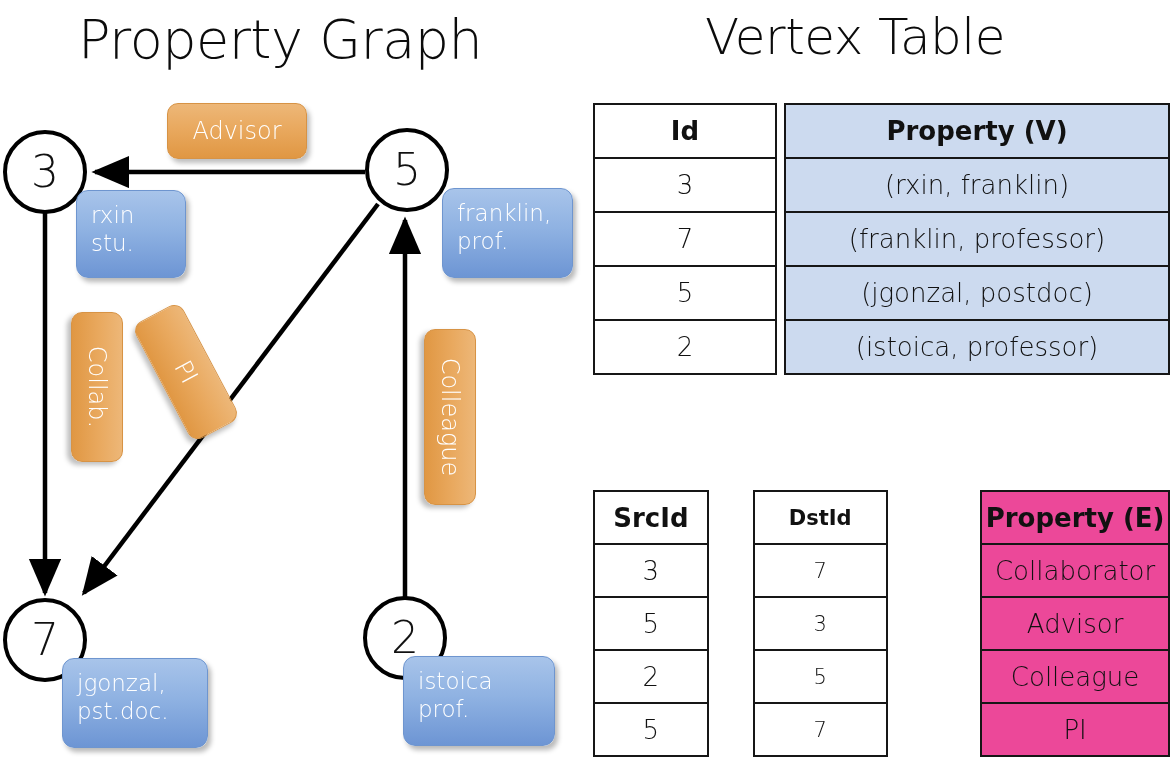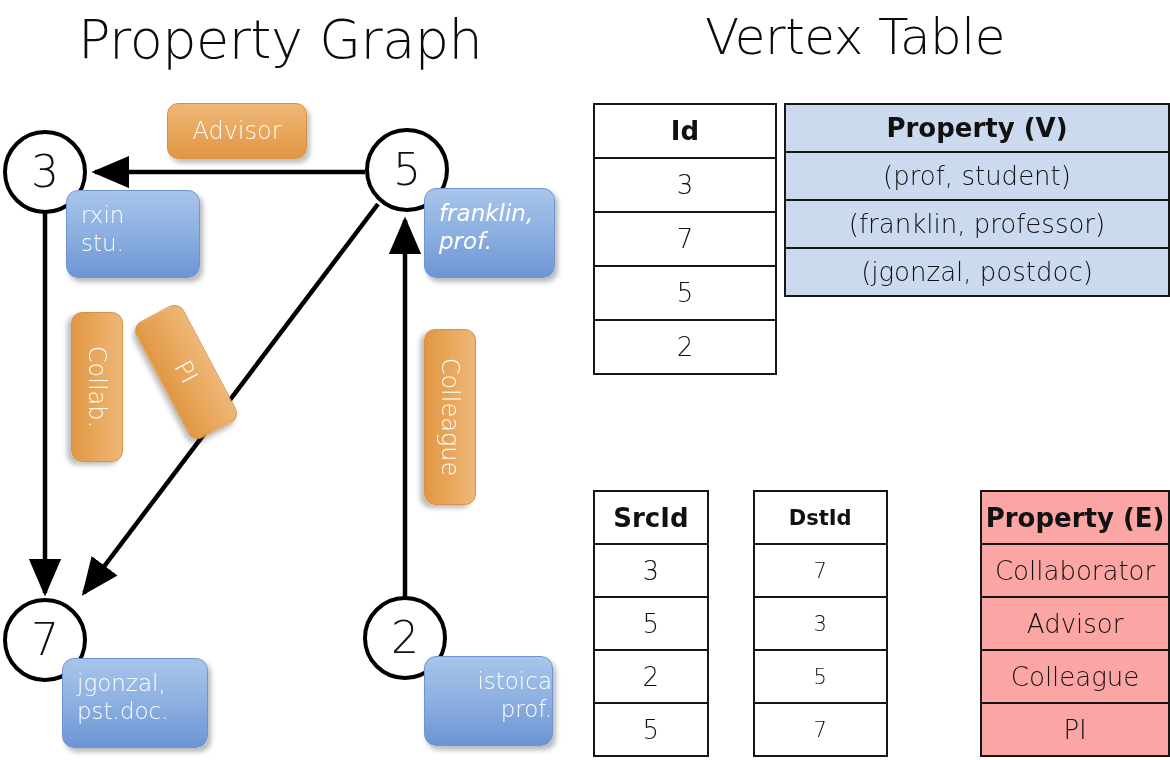--- a/index.html
+++ b/index.html
@@ -75,27 +75,27 @@
     color:#111;
     text-align:center;
     padding:0;
     box-sizing:border-box;
     margin-top:11px;
   }
   .tbl-block th{font-weight:700;}
 
   #vertex-table{left:593px;top:103px;}
   #vertex-table .col-id td,#vertex-table .col-id th{width:182px;height:54px;font-size:26px;background:#fff;}
-  #vertex-table .col-prop td,#vertex-table .col-prop th{width:384px;height:48px;font-size:26px;background:#ccdaef;}
+  #vertex-table .col-prop td,#vertex-table .col-prop th{width:384px;height:54px;font-size:26px;background:#ccdaef;}
   #vertex-table .gap{width:7px;}
 
   #edge-table{left:593px;top:490px;gap:44px;}
   #edge-table .col-src td,#edge-table .col-src th{width:149px;height:53px;font-size:26px;background:#fff;}
   #edge-table .col-dst td,#edge-table .col-dst th{width:174px;height:53px;font-size:21px;background:#fff;}
-  #edge-table .col-eprop td,#edge-table .col-eprop th{width:246px;height:53px;font-size:26px;background:#fca5a5;}
+  #edge-table .col-eprop td,#edge-table .col-eprop th{width:246px;height:53px;font-size:26px;background:#ec4899;}
   #edge-table .gap{width:6px;}
 </style>
 </head>
 <body>
 
 <div class="root">
 
   <div class="title" id="title-vertex-table">Vertex Table</div>
 
   <div class="title" id="title-property-graph">Property Graph</div>
@@ -115,45 +115,45 @@
       <line x1="45" y1="122" x2="45" y2="503" stroke="#000" stroke-width="4.5" marker-end="url(#arrow)"></line>
 
       <line x1="378" y1="114" x2="84" y2="503" stroke="#000" stroke-width="4.5" marker-end="url(#arrow)"></line>
 
       <line x1="405" y1="508" x2="405" y2="130" stroke="#000" stroke-width="4.5" marker-end="url(#arrow)"></line>
     </svg>
 
     <div class="node-circle" style="left:3px;top:40px;">
       <span>3</span>
     </div>
-    <div class="prop-box" style="left:66px;top:100px;width:134px;height:88px;">
+    <div class="prop-box" style="left:76px;top:100px;width:110px;height:88px;">
       <div>rxin</div>
       <div>stu.</div>
     </div>
 
     <div class="node-circle" style="left:365px;top:38px;">
       <span>5</span>
     </div>
-    <div class="prop-box" style="left:424px;top:98px;width:131px;height:90px;font-style:italic;">
+    <div class="prop-box" style="left:442px;top:98px;width:131px;height:90px;">
       <div>franklin,</div>
       <div>prof.</div>
     </div>
 
     <div class="node-circle" style="left:3px;top:508px;">
       <span>7</span>
     </div>
     <div class="prop-box" style="left:62px;top:568px;width:146px;height:90px;">
       <div>jgonzal,</div>
       <div>pst.doc.</div>
     </div>
 
     <div class="node-circle" style="left:363px;top:506px;">
       <span>2</span>
     </div>
-    <div class="prop-box" style="left:424px;top:566px;width:129px;height:90px;text-align:right;">
+    <div class="prop-box" style="left:403px;top:566px;width:152px;height:90px;">
       <div>istoica</div>
       <div>prof.</div>
     </div>
 
     <div class="edge-label" style="left:167px;top:13px;width:140px;height:56px;">
       <span>Advisor</span>
     </div>
 
     <div class="edge-label" style="left:22px;top:271px;width:150px;height:52px;transform:rotate(90deg);">
       <span>Collab.</span>
@@ -189,27 +189,30 @@
       </tr>
     </tbody>
       </table>
     <div class="gap"></div>
     <table class="tbl-block col-prop">
       <tbody>
           <tr>
         <th>Property (V)</th>
       </tr>
       <tr>
-        <td>(prof, student)</td>
+        <td>(rxin, franklin)</td>
       </tr>
       <tr>
         <td>(franklin, professor)</td>
       </tr>
       <tr>
         <td>(jgonzal, postdoc)</td>
+      </tr>
+      <tr>
+        <td>(istoica, professor)</td>
       </tr>
     </tbody>
       </table>
   </div>
 
   <div class="tbl" id="edge-table">
     <table class="tbl-block col-src">
       <tbody>
           <tr>
         <th>SrcId</th>

